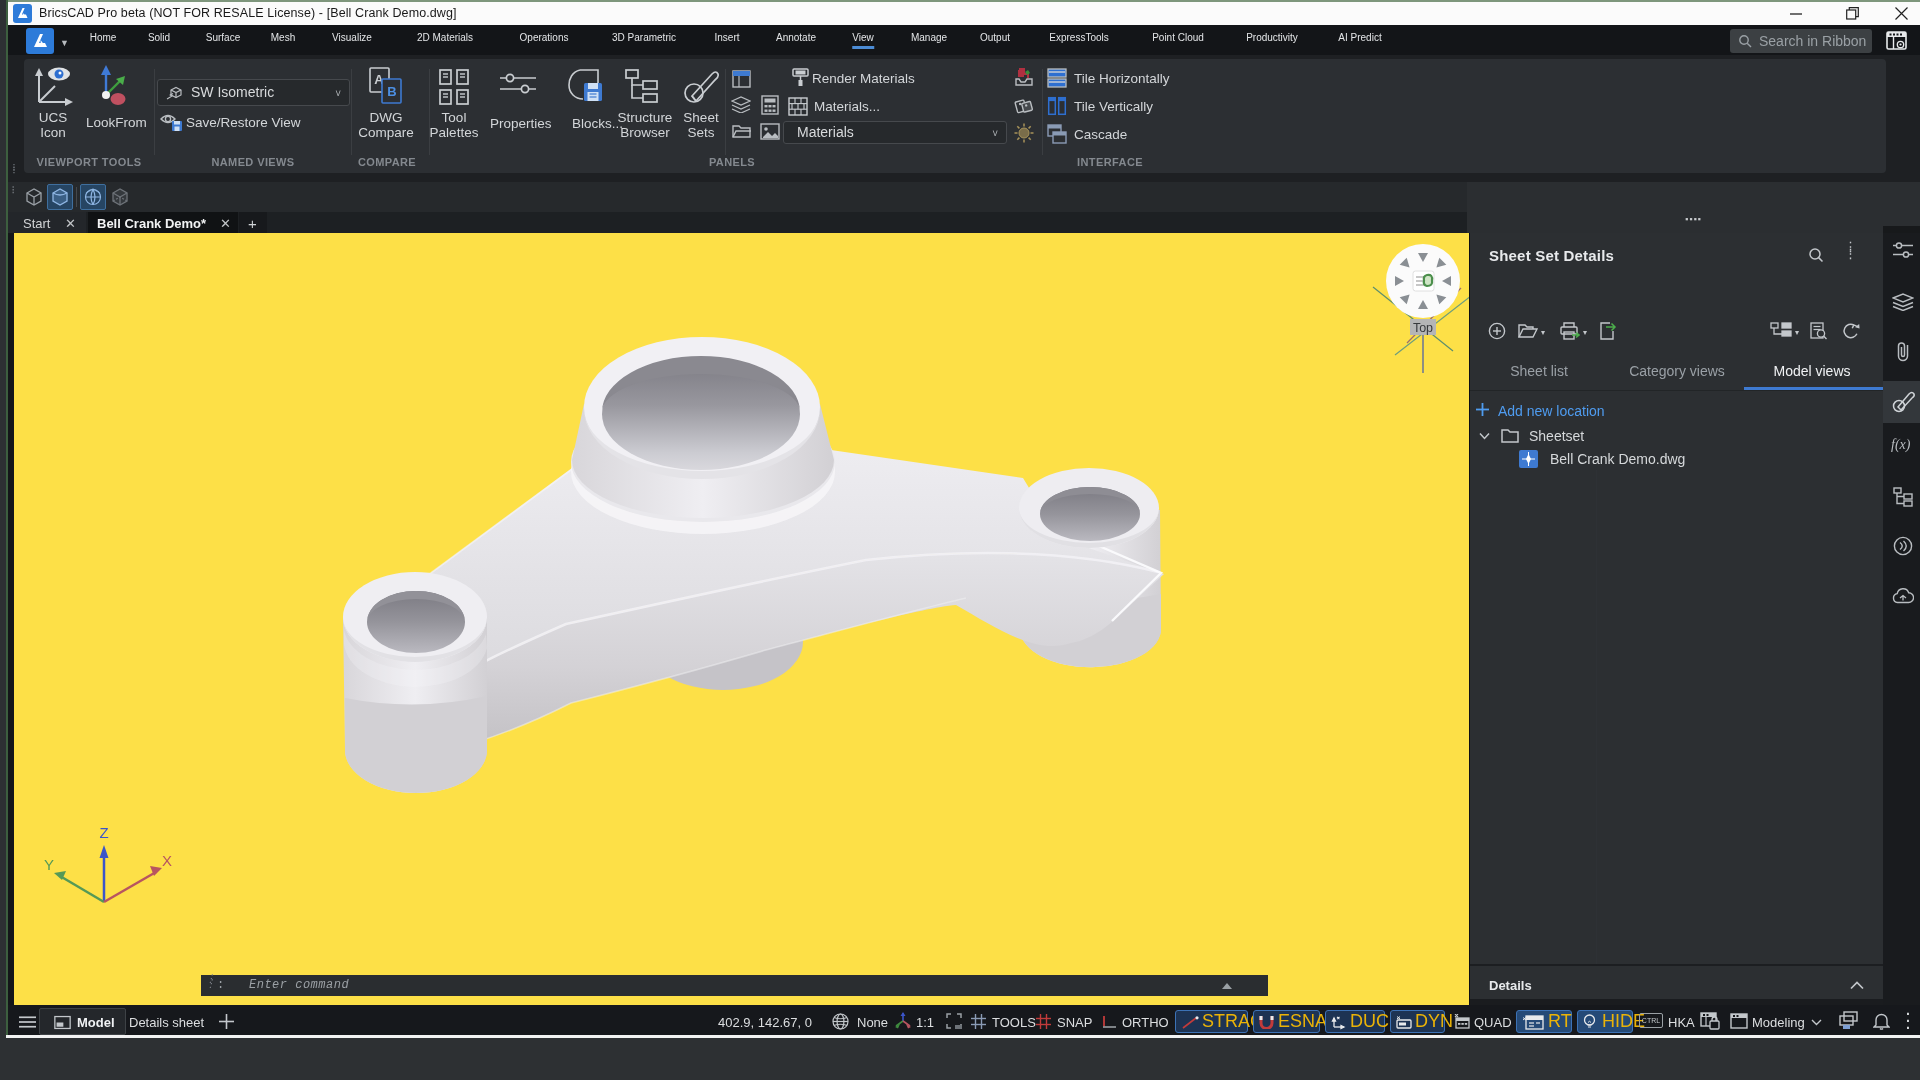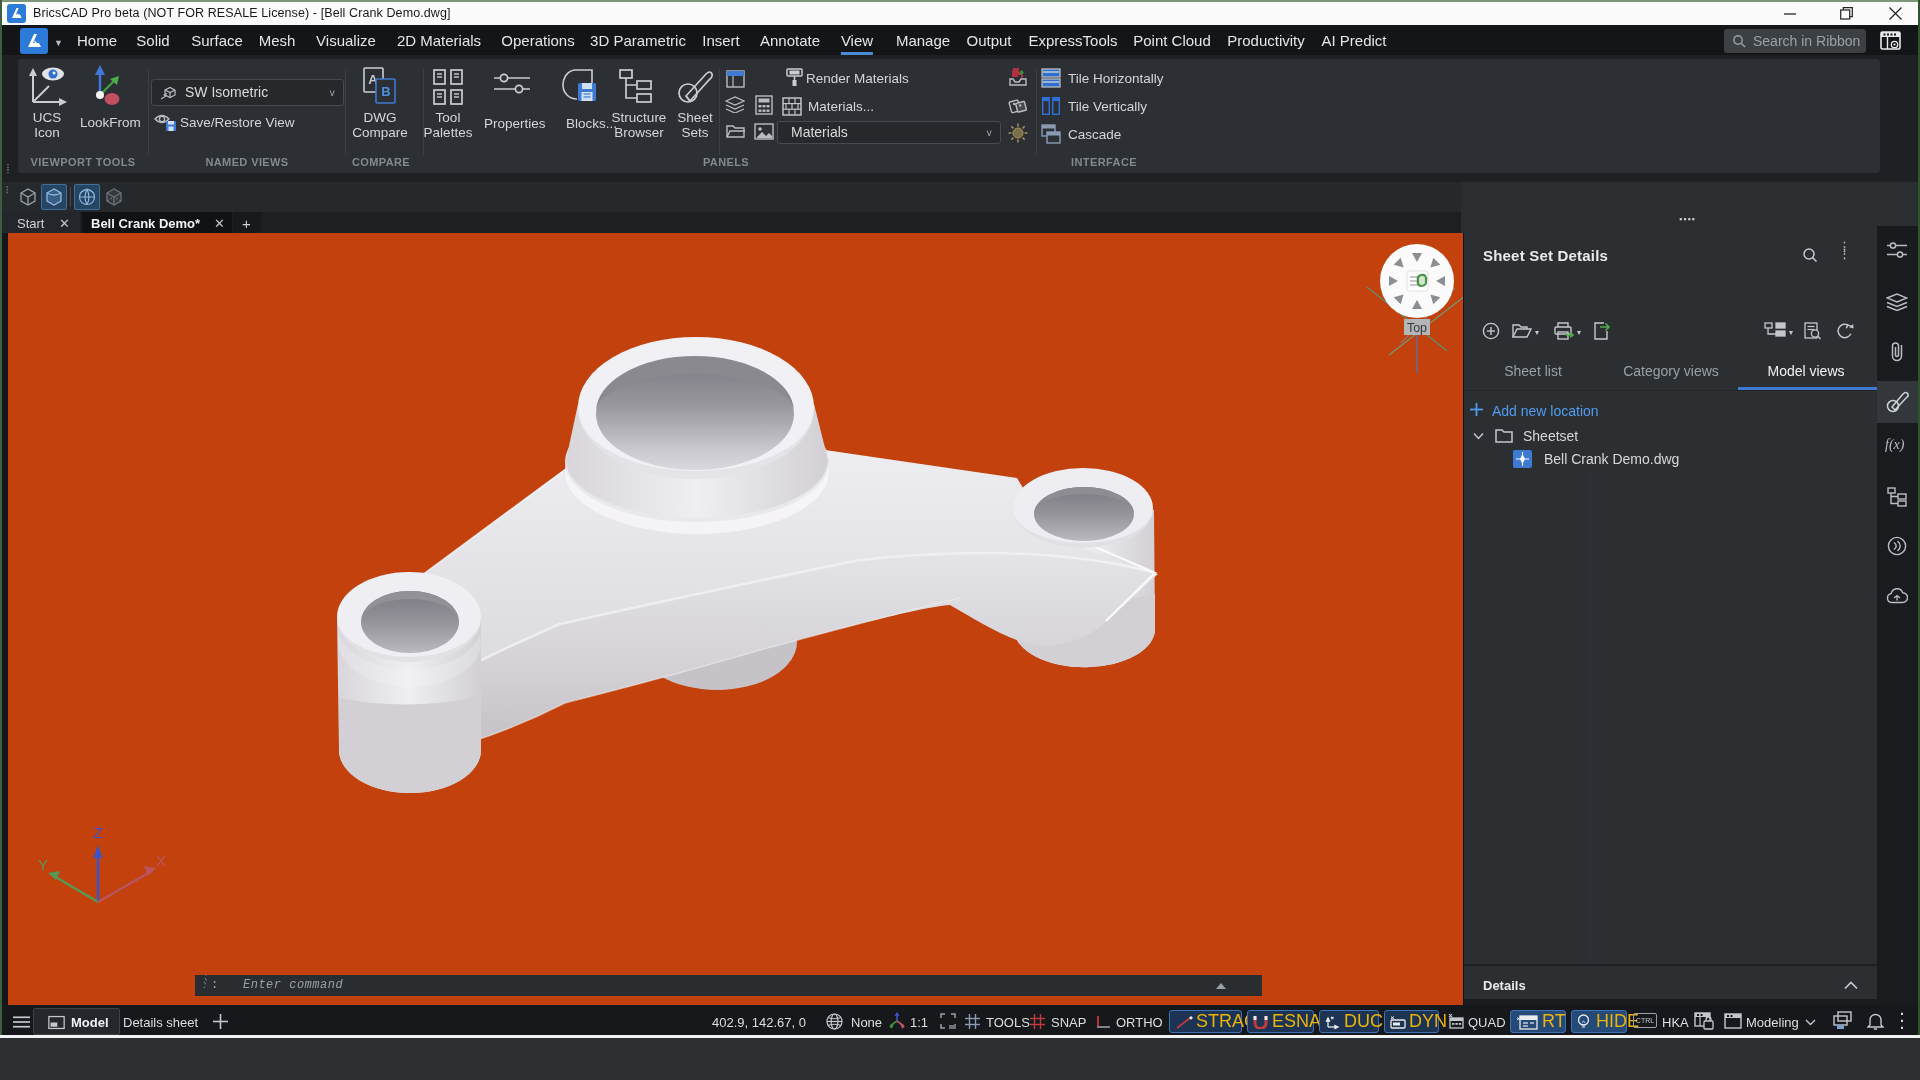--- a/index.html
+++ b/index.html
@@ -1,41 +1,41 @@
 <!DOCTYPE html>
 <html><head><meta charset="utf-8"><title>BricsCAD</title>
 <style>
 *{margin:0;padding:0;box-sizing:border-box}
 html,body{width:1920px;height:1080px;overflow:hidden;background:#2d3033;font-family:"Liberation Sans",sans-serif;-webkit-font-smoothing:antialiased}
-#win{position:absolute;left:0;top:0;width:1832px;height:1038px;background:#202326}
+#win{position:absolute;left:6px;top:0;width:1832px;height:1038px;background:#202326}
 
 #titlebar{position:absolute;left:2px;top:2px;width:1916px;height:23px;background:#fbfbfb;color:#191919;font-size:12.5px}
 #titlebar .ticon{position:absolute;left:6px;top:2px;width:19px;height:19px;border-radius:3px;background:#2d7bd9}
 #titlebar .ttext{position:absolute;left:31px;top:4px;letter-spacing:0.1px}
 
 #menubar{position:absolute;left:2px;top:25px;width:1916px;height:30px;background:#131518}
 .appbtn{position:absolute;left:18px;top:3px;width:28px;height:26px;background:#2d7bd9;border-radius:3px}
-.menu-item{position:absolute;top:7px;font-size:15px;color:#e3e5e7;white-space:nowrap}
+.menu-item{position:absolute;top:7px;font-size:10px;color:#e3e5e7;white-space:nowrap}
 .menu-active{border-bottom:3px solid #4b8bd4;padding-bottom:3px}
 #searchbox{position:absolute;left:1722px;top:4px;width:142px;height:24px;background:#3c4043;border-radius:3px;color:#9aa0a5;font-size:14px}
 
 #ribbonwrap{position:absolute;left:2px;top:55px;width:1916px;height:127px;background:#1e2023}
 #ribbon{position:absolute;left:16px;top:4px;width:1862px;height:114px;background:#2c2f33;border-radius:4px}
 .rlabel{position:absolute;top:97px;font-size:11px;font-weight:bold;color:#84898f;letter-spacing:0.4px;transform:translateX(-50%);white-space:nowrap}
 .rsep{position:absolute;top:10px;height:86px;width:1px;background:#3b3e42}
 .rtext{position:absolute;font-size:13.5px;color:#d3d6d9;white-space:nowrap}
 .rtextc{position:absolute;font-size:13.5px;color:#d3d6d9;white-space:nowrap;transform:translateX(-50%);text-align:center;line-height:15px}
 .combo{position:absolute;background:#26292c;border:1px solid #46494d;border-radius:3px;color:#d8dadc;font-size:14px}
 .combo .chev{position:absolute;right:8px;top:50%;transform:translateY(-50%);color:#aeb2b6}
 
 #toolrow{position:absolute;left:2px;top:182px;width:1916px;height:30px;background:#26292c}
 #tabrow{position:absolute;left:2px;top:212px;width:1459px;height:21px;background:#1d2023}
 .doctab{position:absolute;top:0;height:23px;color:#d2d4d6;font-size:13px}
 
-#viewport{position:absolute;left:8px;top:233px;width:1455px;height:772px;background:#c2410c}
+#viewport{position:absolute;left:8px;top:233px;width:1455px;height:772px;background:#fde047}
 
 #cmdbar{position:absolute;left:195px;top:975px;width:1067px;height:21px;background:#2a2d30;color:#9ba0a5;font-family:"Liberation Mono",monospace;font-size:12px;font-style:italic}
 
 #rpanel{position:absolute;left:1463px;top:233px;width:414px;height:772px;background:#2c2f32;border-left:1px solid #0e1012}
 .ptab{position:absolute;top:0;font-size:14px;color:#9aa0a6;transform:translateX(-50%);white-space:nowrap}
 
 #rstrip{position:absolute;left:1877px;top:233px;width:41px;height:772px;background:#191b1e}
 
 #statusbar{position:absolute;left:2px;top:1005px;width:1916px;height:33px;background:#16181c;color:#dcdee0;font-size:13px}
 .sbox{position:absolute;top:5px;height:23px;border:1px solid #3c72b6;background:#1d3353;border-radius:3px;color:#eab308;font-size:18px;line-height:21px}

